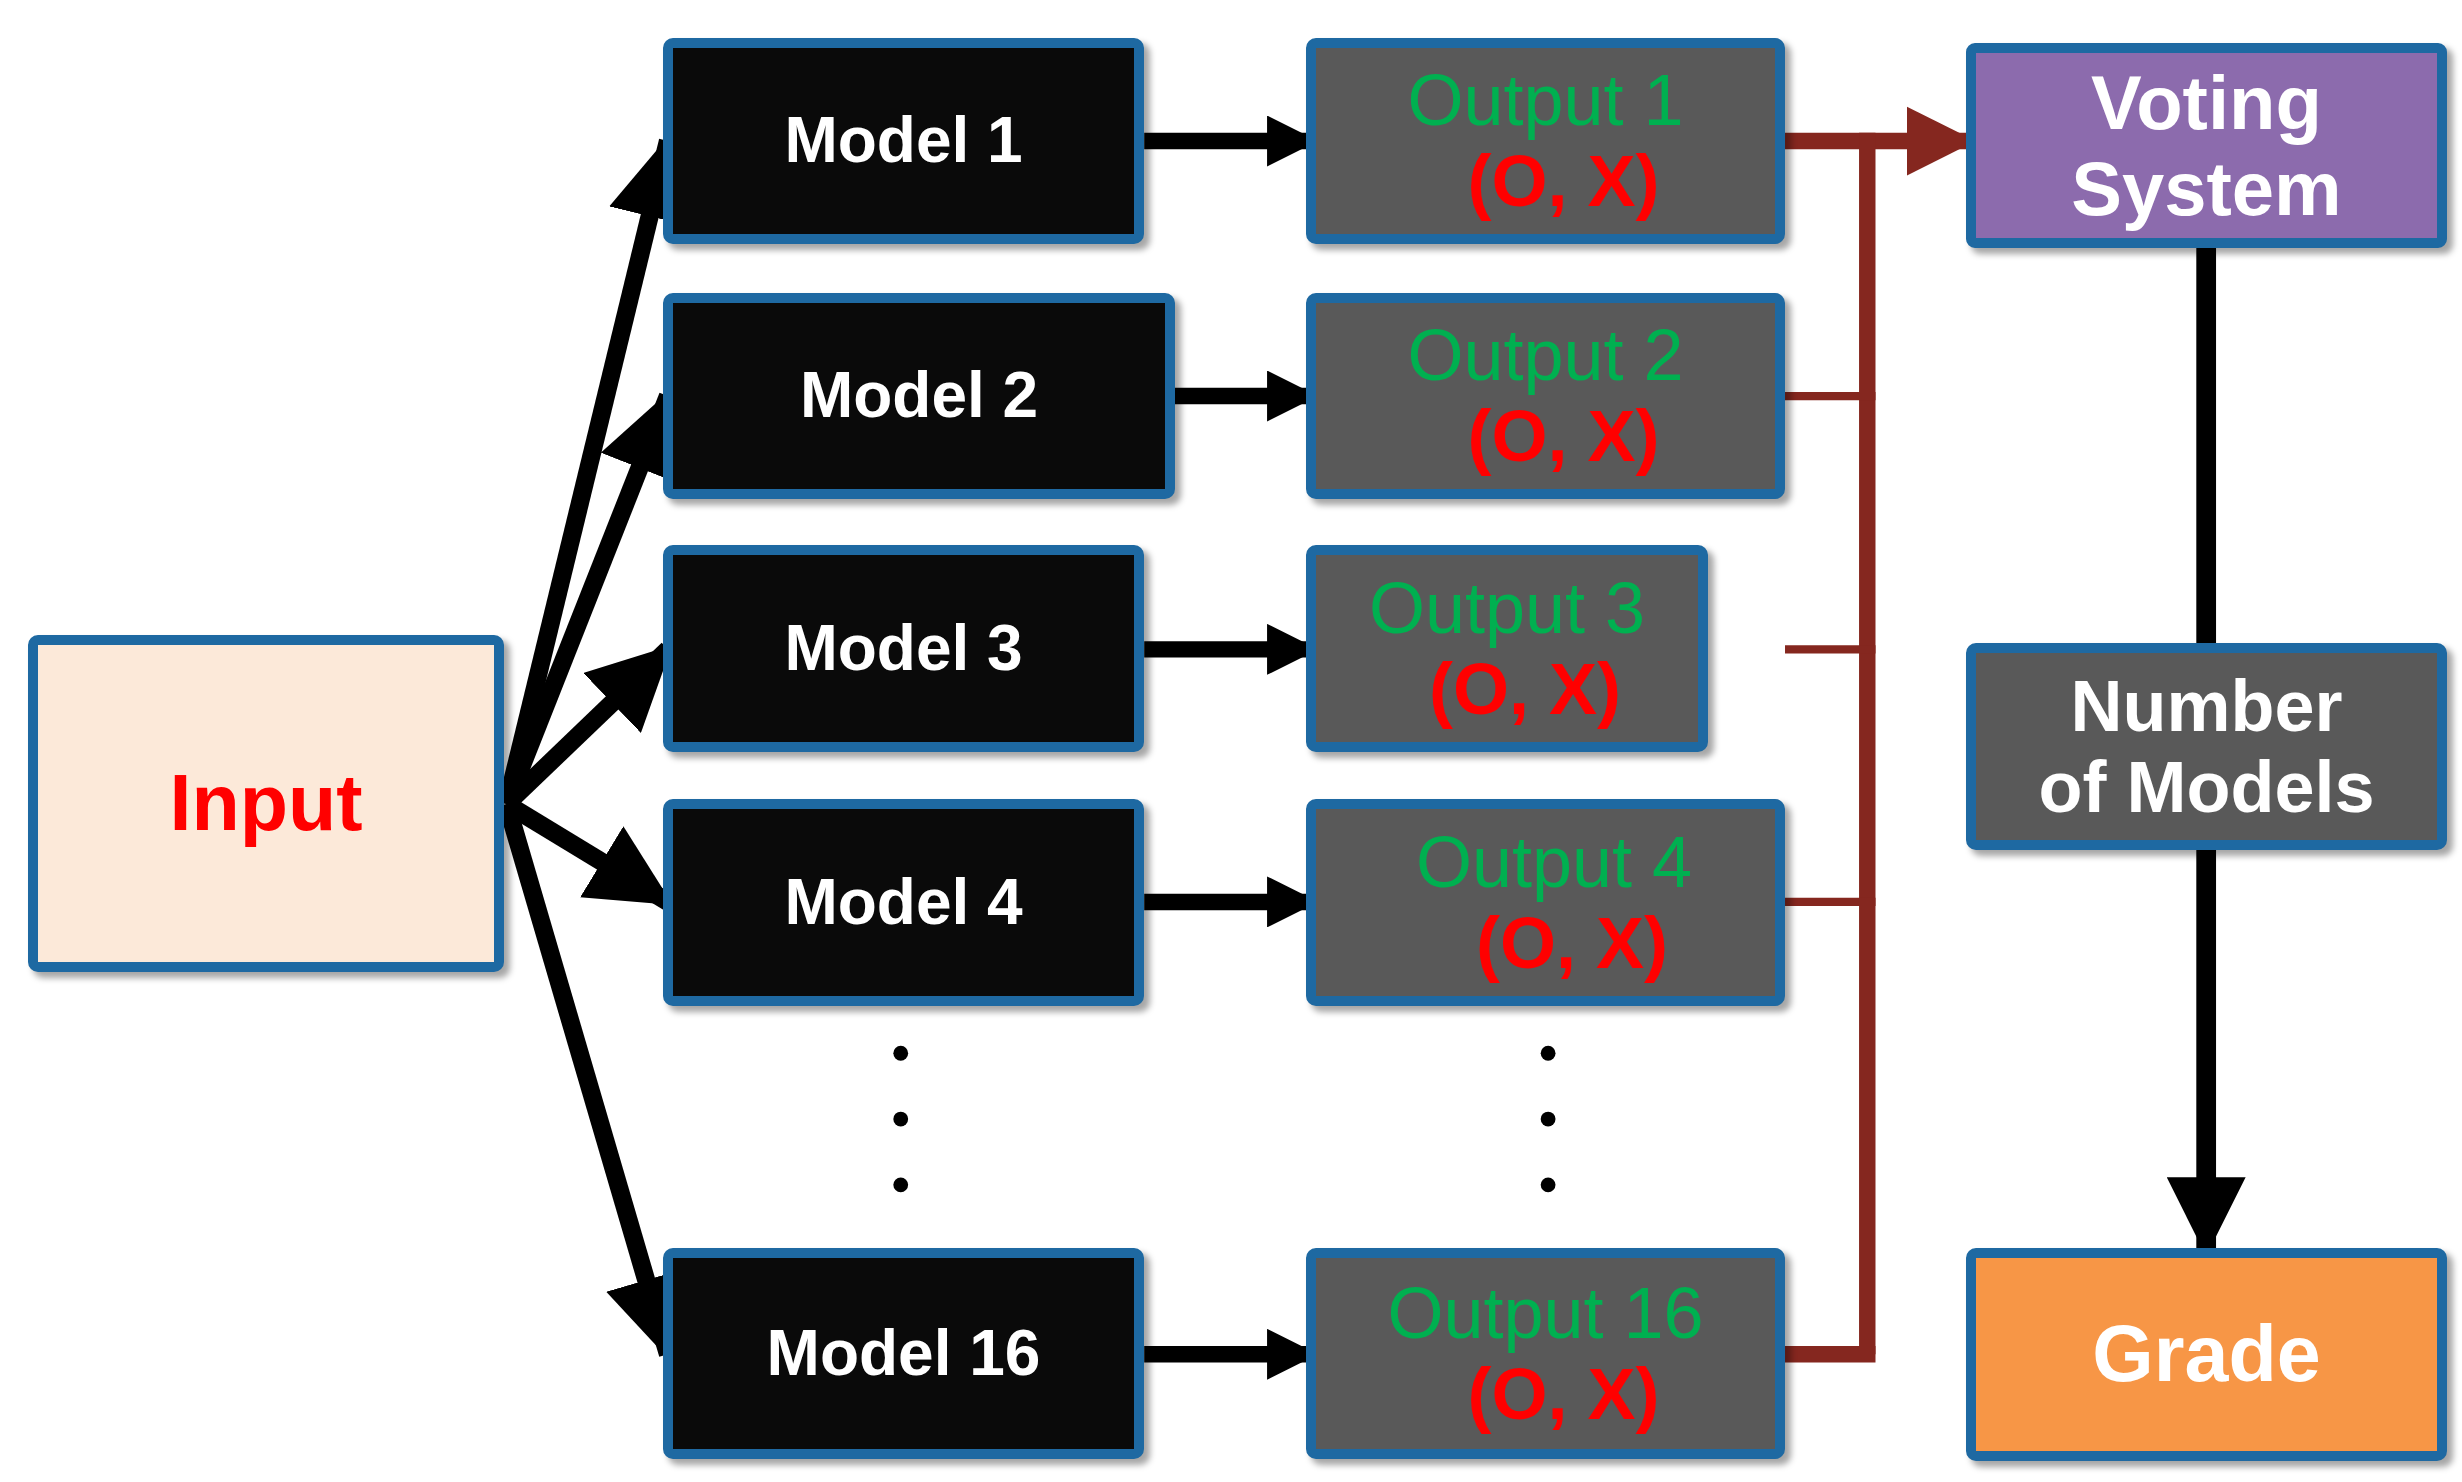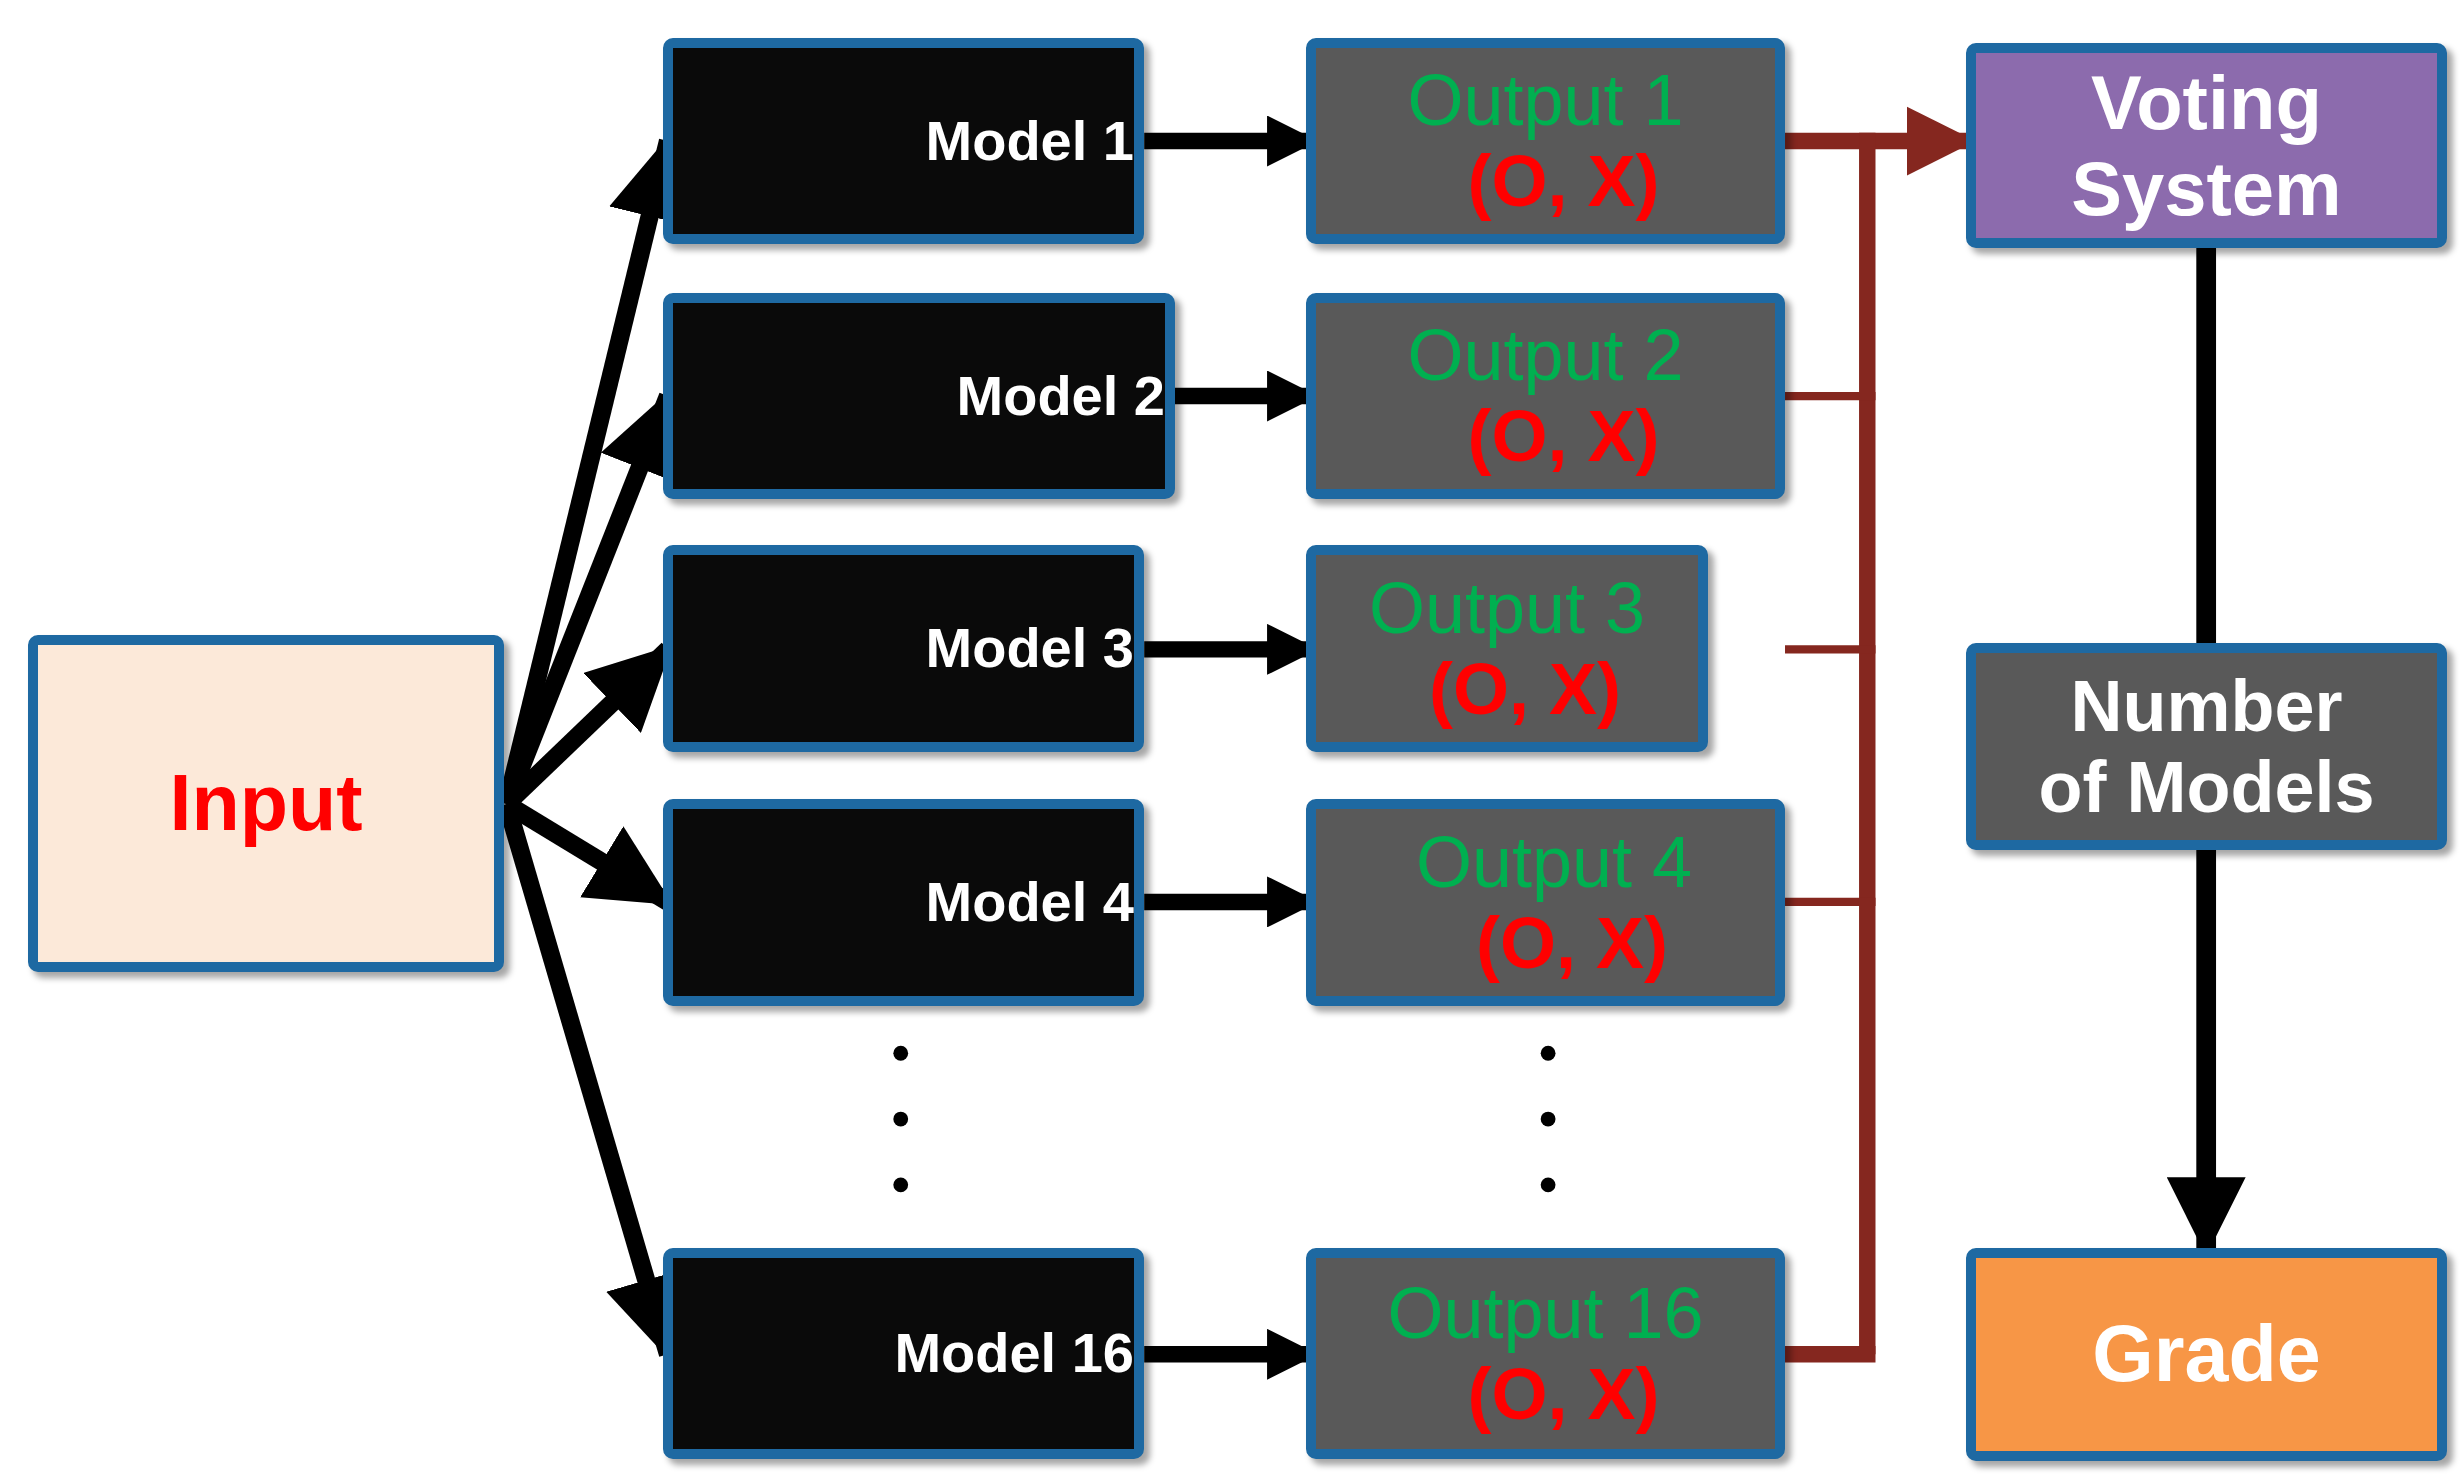--- a/index.html
+++ b/index.html
@@ -33,21 +33,21 @@
     flex-direction:column;
     align-items:center;
     justify-content:center;
     text-align:center;
     font-weight:bold;
     box-shadow:5.8px 5.8px 6.6px rgba(0,0,0,0.35);
     white-space:pre-line;
     line-height:1.12;
   }
   .input-node{background:var(--input_fill);color:var(--text_red);font-size:79px;}
-  .model-node{background:var(--model_fill);color:var(--text_white);font-size:56px;align-items:flex-end;}
+  .model-node{background:var(--model_fill);color:var(--text_white);font-size:64px;}
   .output-node{background:var(--output_fill);}
   .output-label{color:var(--text_green);font-size:72px;font-weight:normal;}
   .output-sub{color:var(--text_red);font-size:72px;font-weight:bold;margin-left:36px;}
   .voting-node{background:var(--voting_fill);color:var(--text_white);font-size:76px;}
   .number-node{background:var(--number_fill);color:var(--text_white);font-size:72px;}
   .grade-node{background:var(--grade_fill);color:var(--text_white);font-size:79px;}
   svg.layer{position:absolute;left:0;top:0;pointer-events:none;}
   .ln-black{stroke:var(--arrow_black);fill:none;}
   .ln-maroon{stroke:var(--connector_maroon);fill:none;}
   .dot{fill:var(--arrow_black);}
@@ -143,21 +143,21 @@
   </div>
   <div class="node output-node" style="left:1306px;top:799px;width:479px;height:207px;padding-left:17px;">
     <span class="output-label">Output 4</span>
     <span class="output-sub">(O, X)</span>
   </div>
   <div class="node output-node" style="left:1306px;top:1248px;width:479px;height:211px;">
     <span class="output-label">Output 16</span>
     <span class="output-sub">(O, X)</span>
   </div>
 
-  <div class="node voting-node" style="left:1966px;top:43px;width:481px;height:205px;">
+  <div class="node voting-node" style="left:1966px;top:43px;width:481px;height:205px;border-radius:9px;">
     <span>Voting
 System</span>
   </div>
   <div class="node number-node" style="left:1966px;top:643px;width:481px;height:207px;">
     <span>Number
 of Models</span>
   </div>
   <div class="node grade-node" style="left:1966px;top:1248px;width:481px;height:213px;">
     <span>Grade</span>
   </div>

